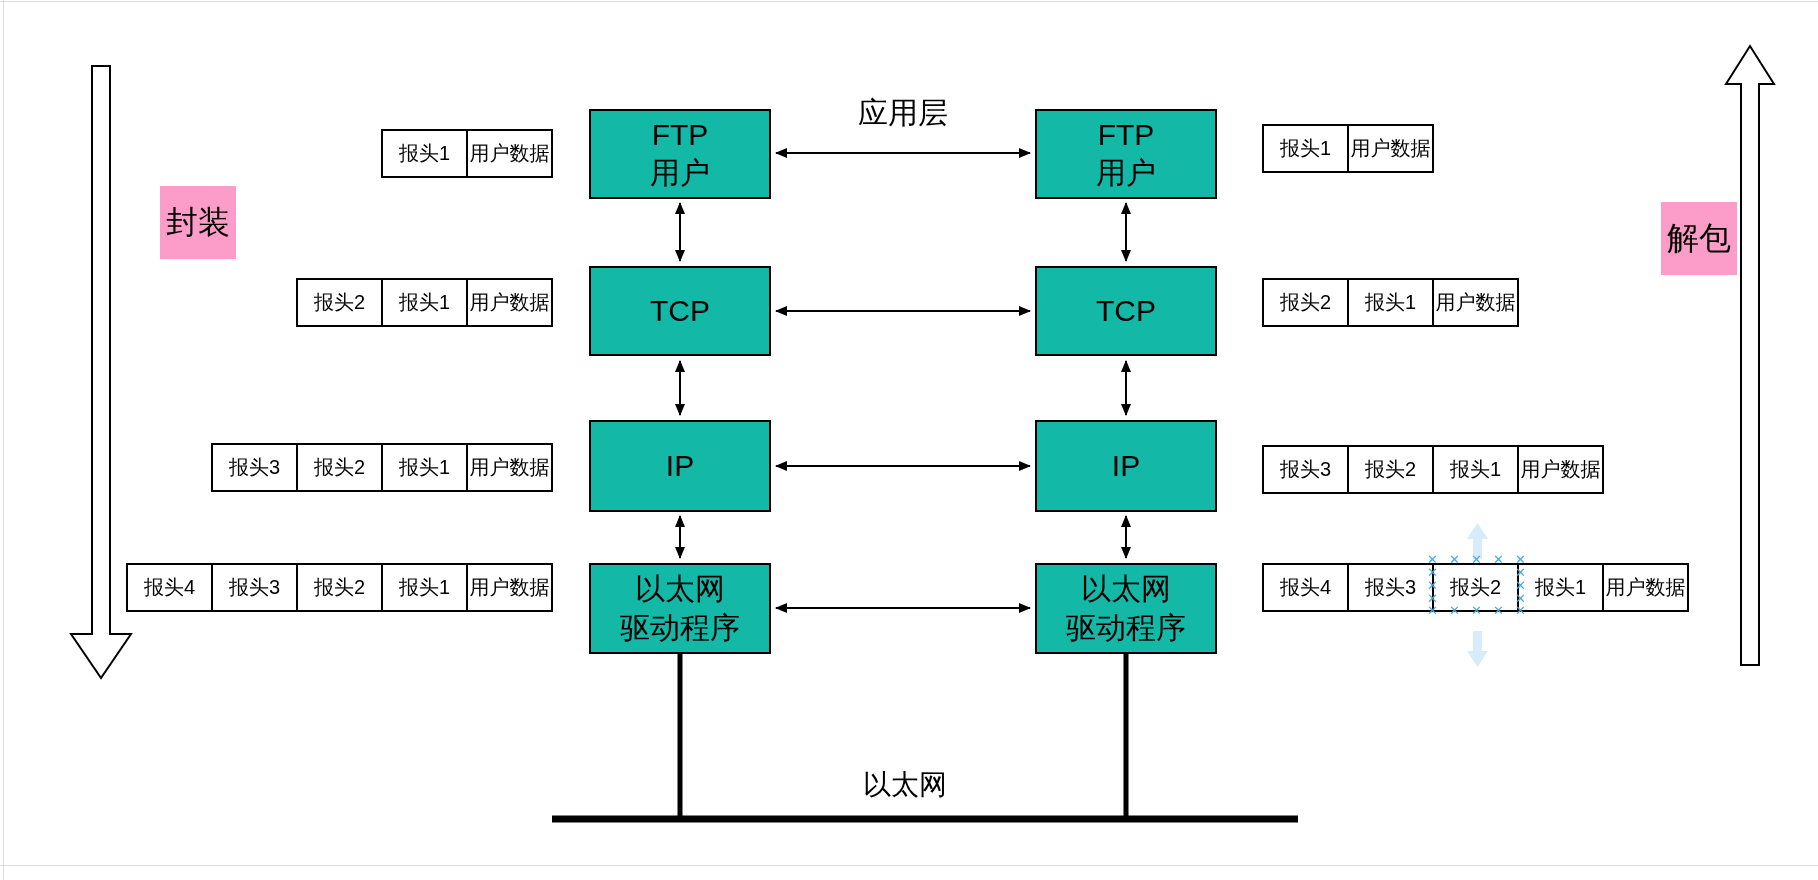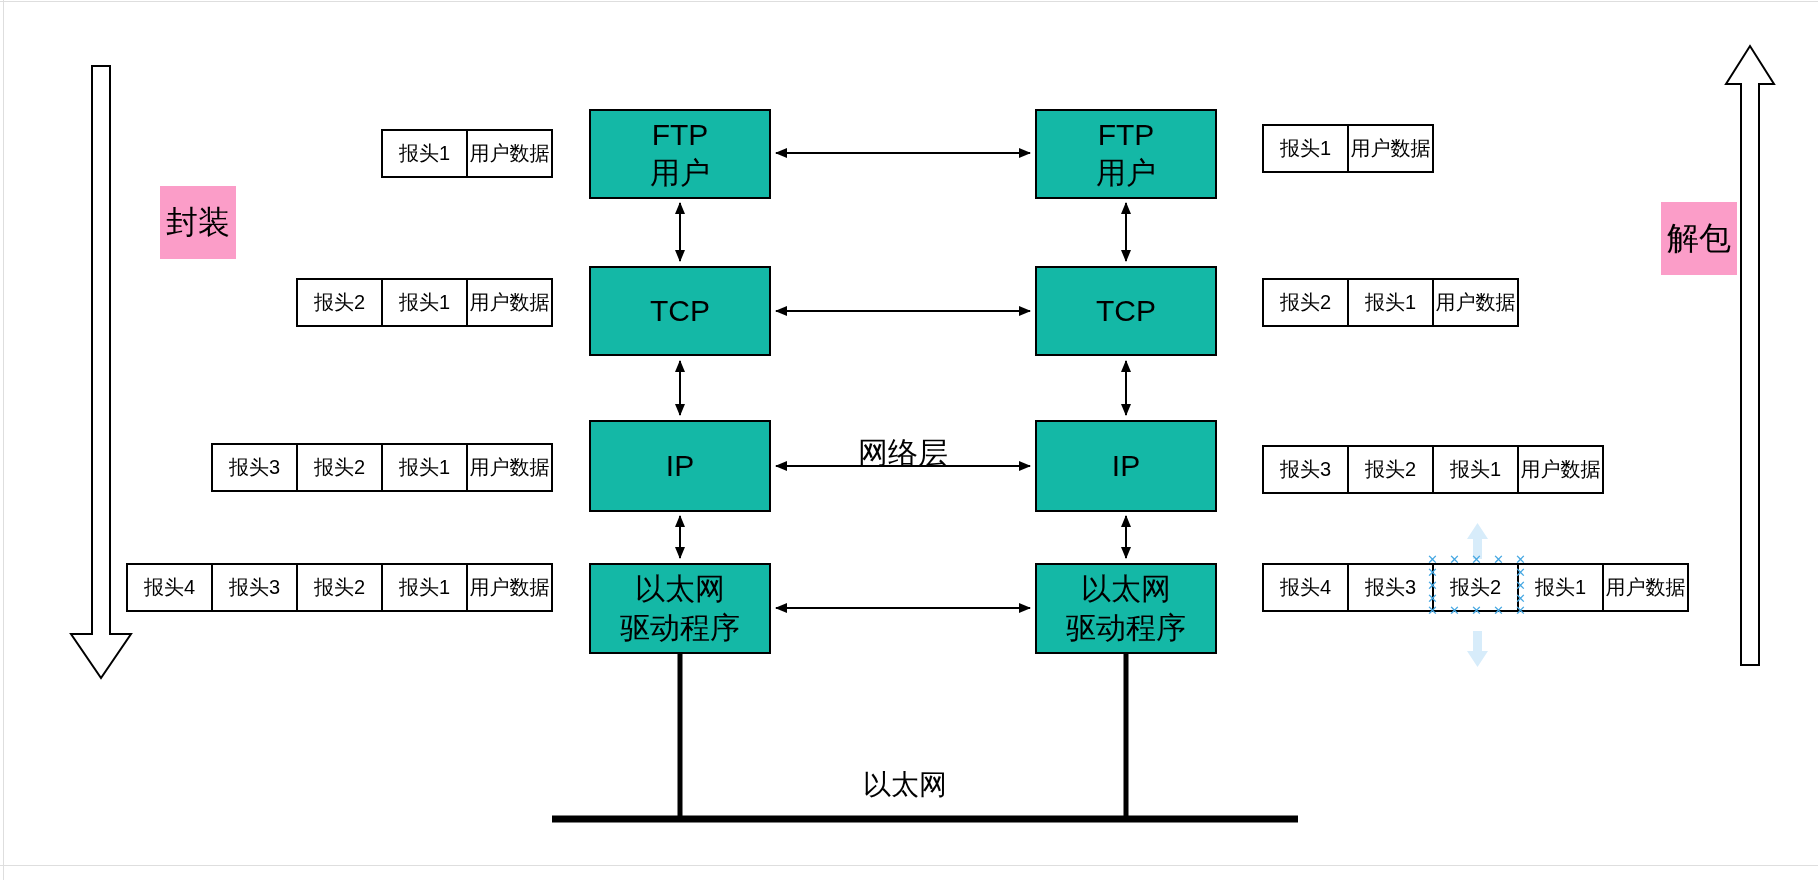--- a/index.html
+++ b/index.html
@@ -73,21 +73,21 @@
     <line x1="1126" y1="653" x2="1126" y2="817" stroke="#000" stroke-width="5"></line>
     <line x1="552" y1="819" x2="1298" y2="819" stroke="#000" stroke-width="7"></line>
 
     <path d="M1477.5,523 L1488,539 L1482,539 L1482,559 L1473,559 L1473,539 L1467,539 Z" fill="#d7ecfa"></path>
     <path d="M1477.5,667 L1467,651 L1473,651 L1473,631 L1482,631 L1482,651 L1488,651 Z" fill="#d7ecfa"></path>
   </svg>
 
   <div class="hl" style="left:160px;top:186px;">封装</div>
   <div class="hl" style="left:1661px;top:202px;">解包</div>
 
-  <div class="layer-label" style="top:438px;">网络层</div>
+  <div class="layer-label" style="top:98px;">应用层</div>
 
   <div class="box" style="left:589px;top:109px;width:182px;height:90px;">FTP
 用户</div>
   <div class="box" style="left:589px;top:266px;width:182px;height:90px;">TCP</div>
   <div class="box" style="left:589px;top:420px;width:182px;height:92px;">IP</div>
   <div class="box" style="left:589px;top:563px;width:182px;height:91px;">以太网
 驱动程序</div>
 
   <div class="box" style="left:1035px;top:109px;width:182px;height:90px;">FTP
 用户</div>

